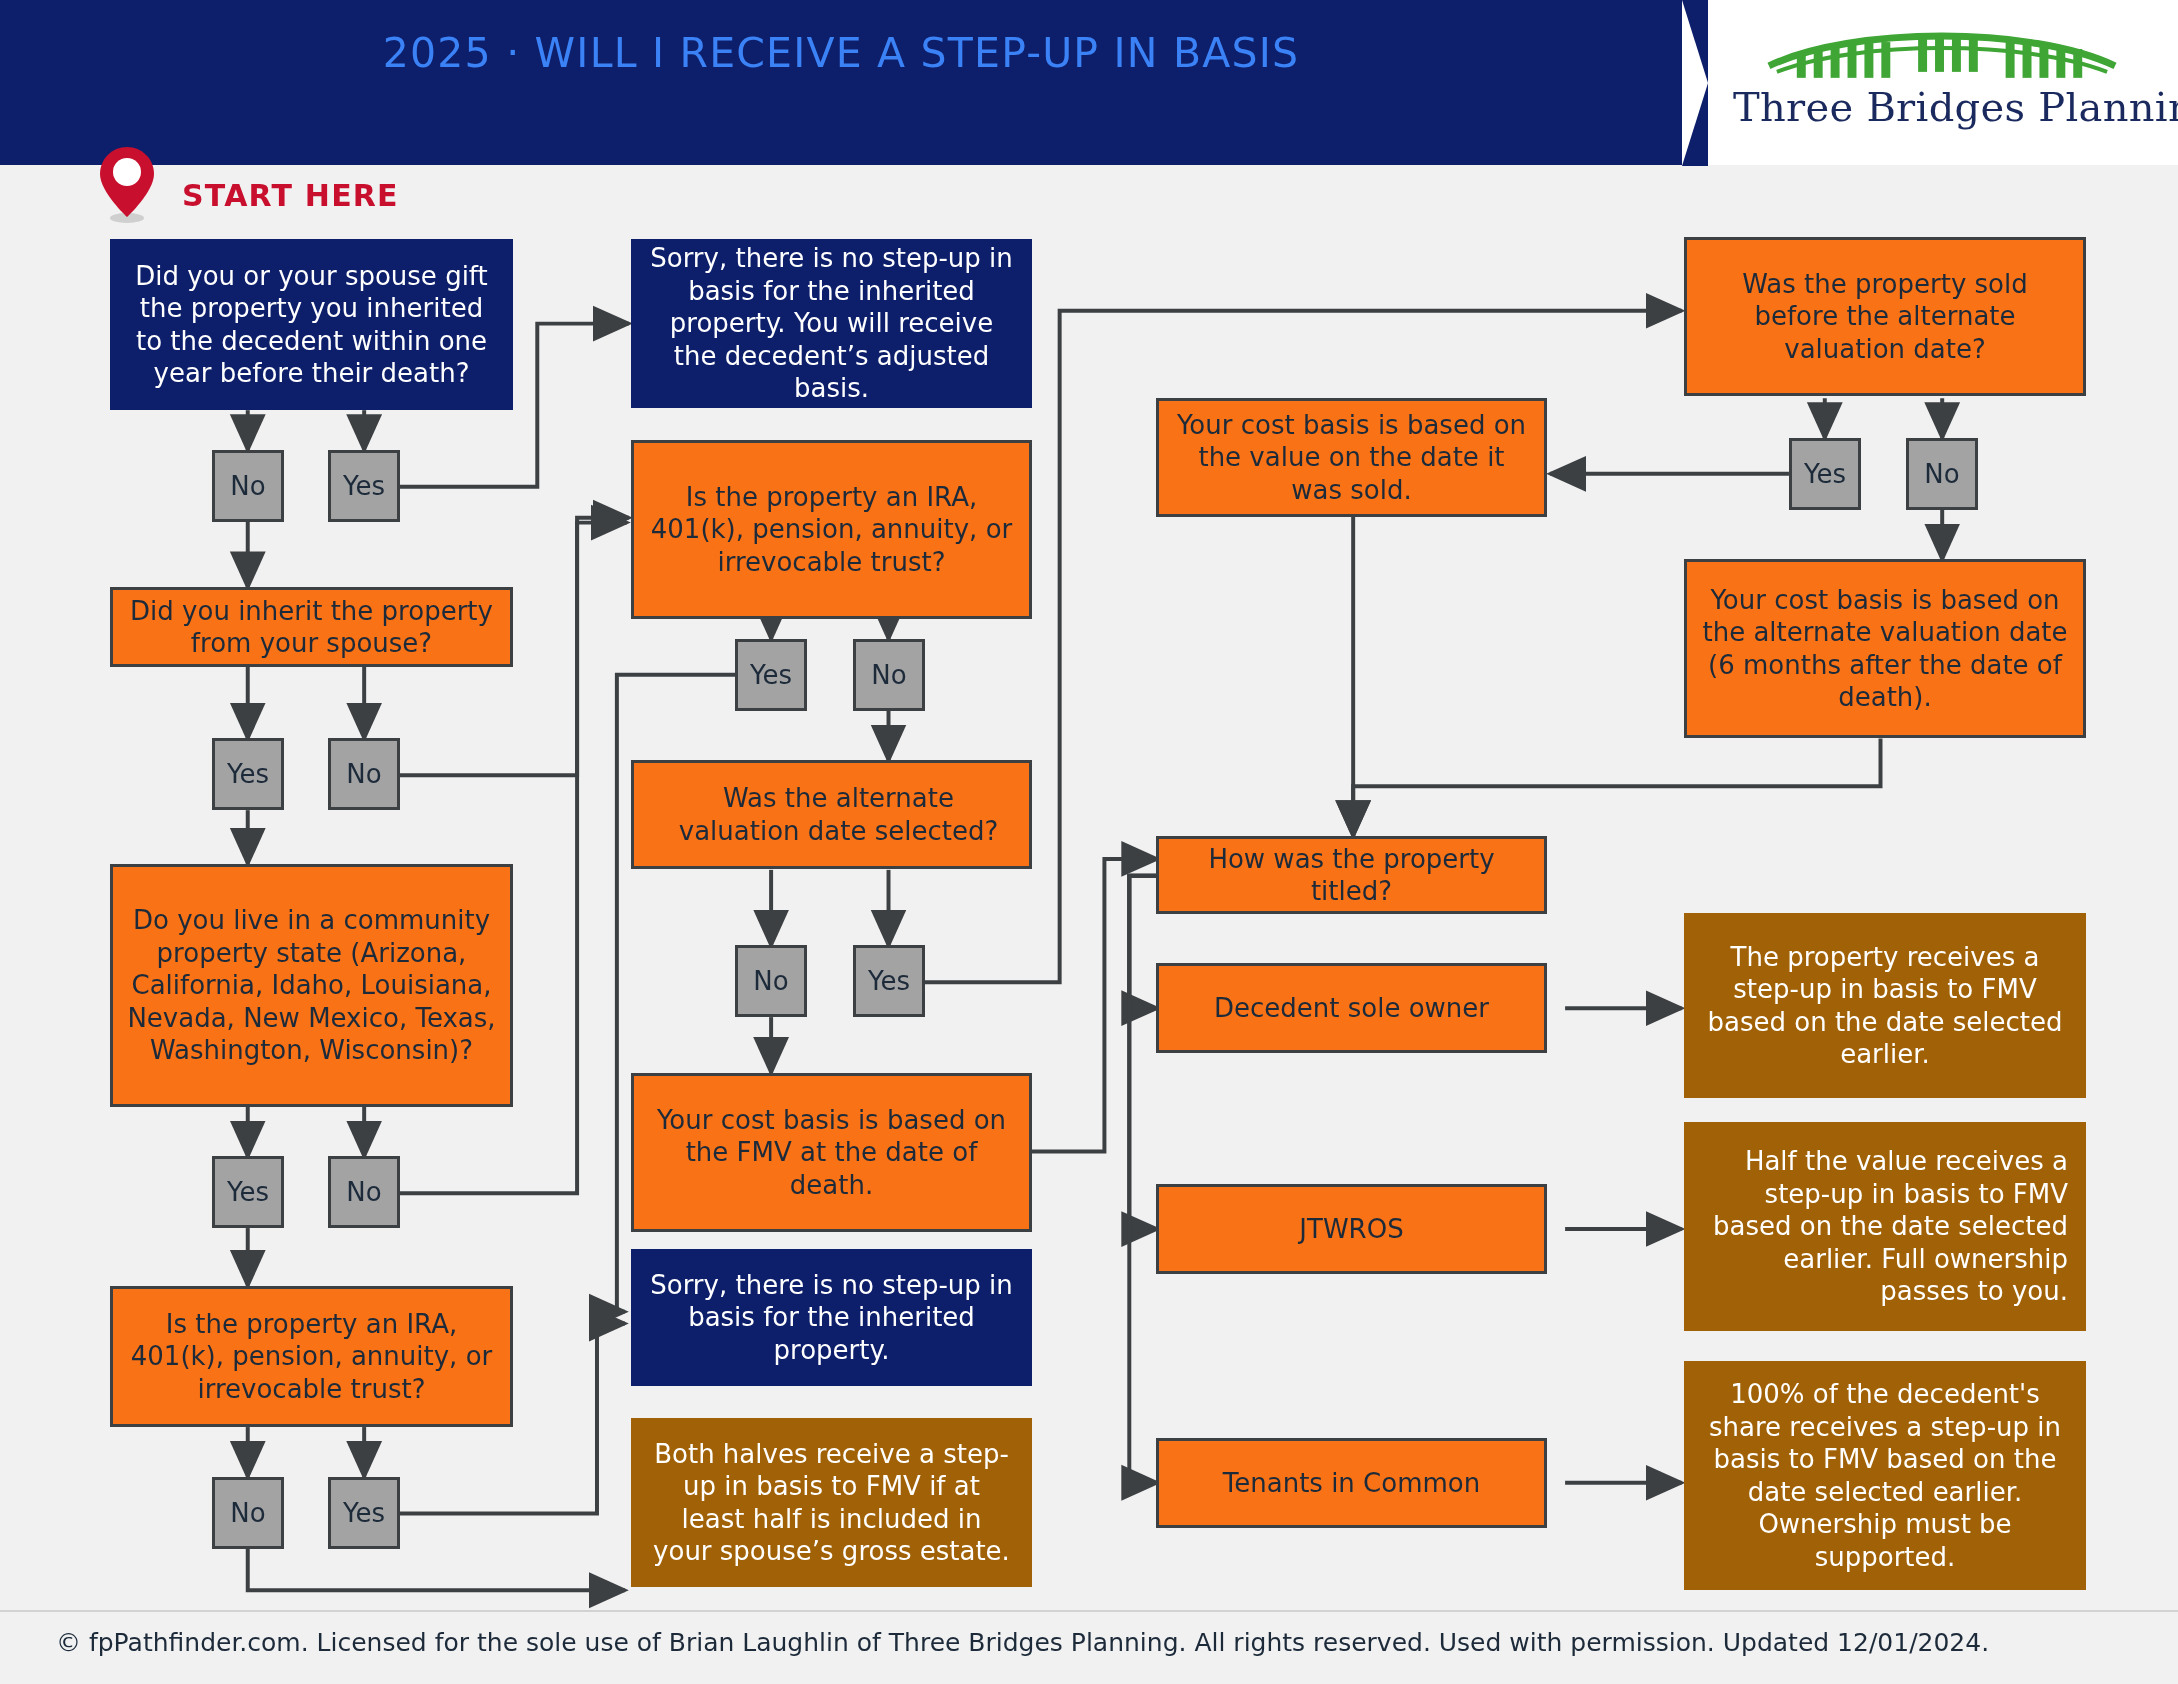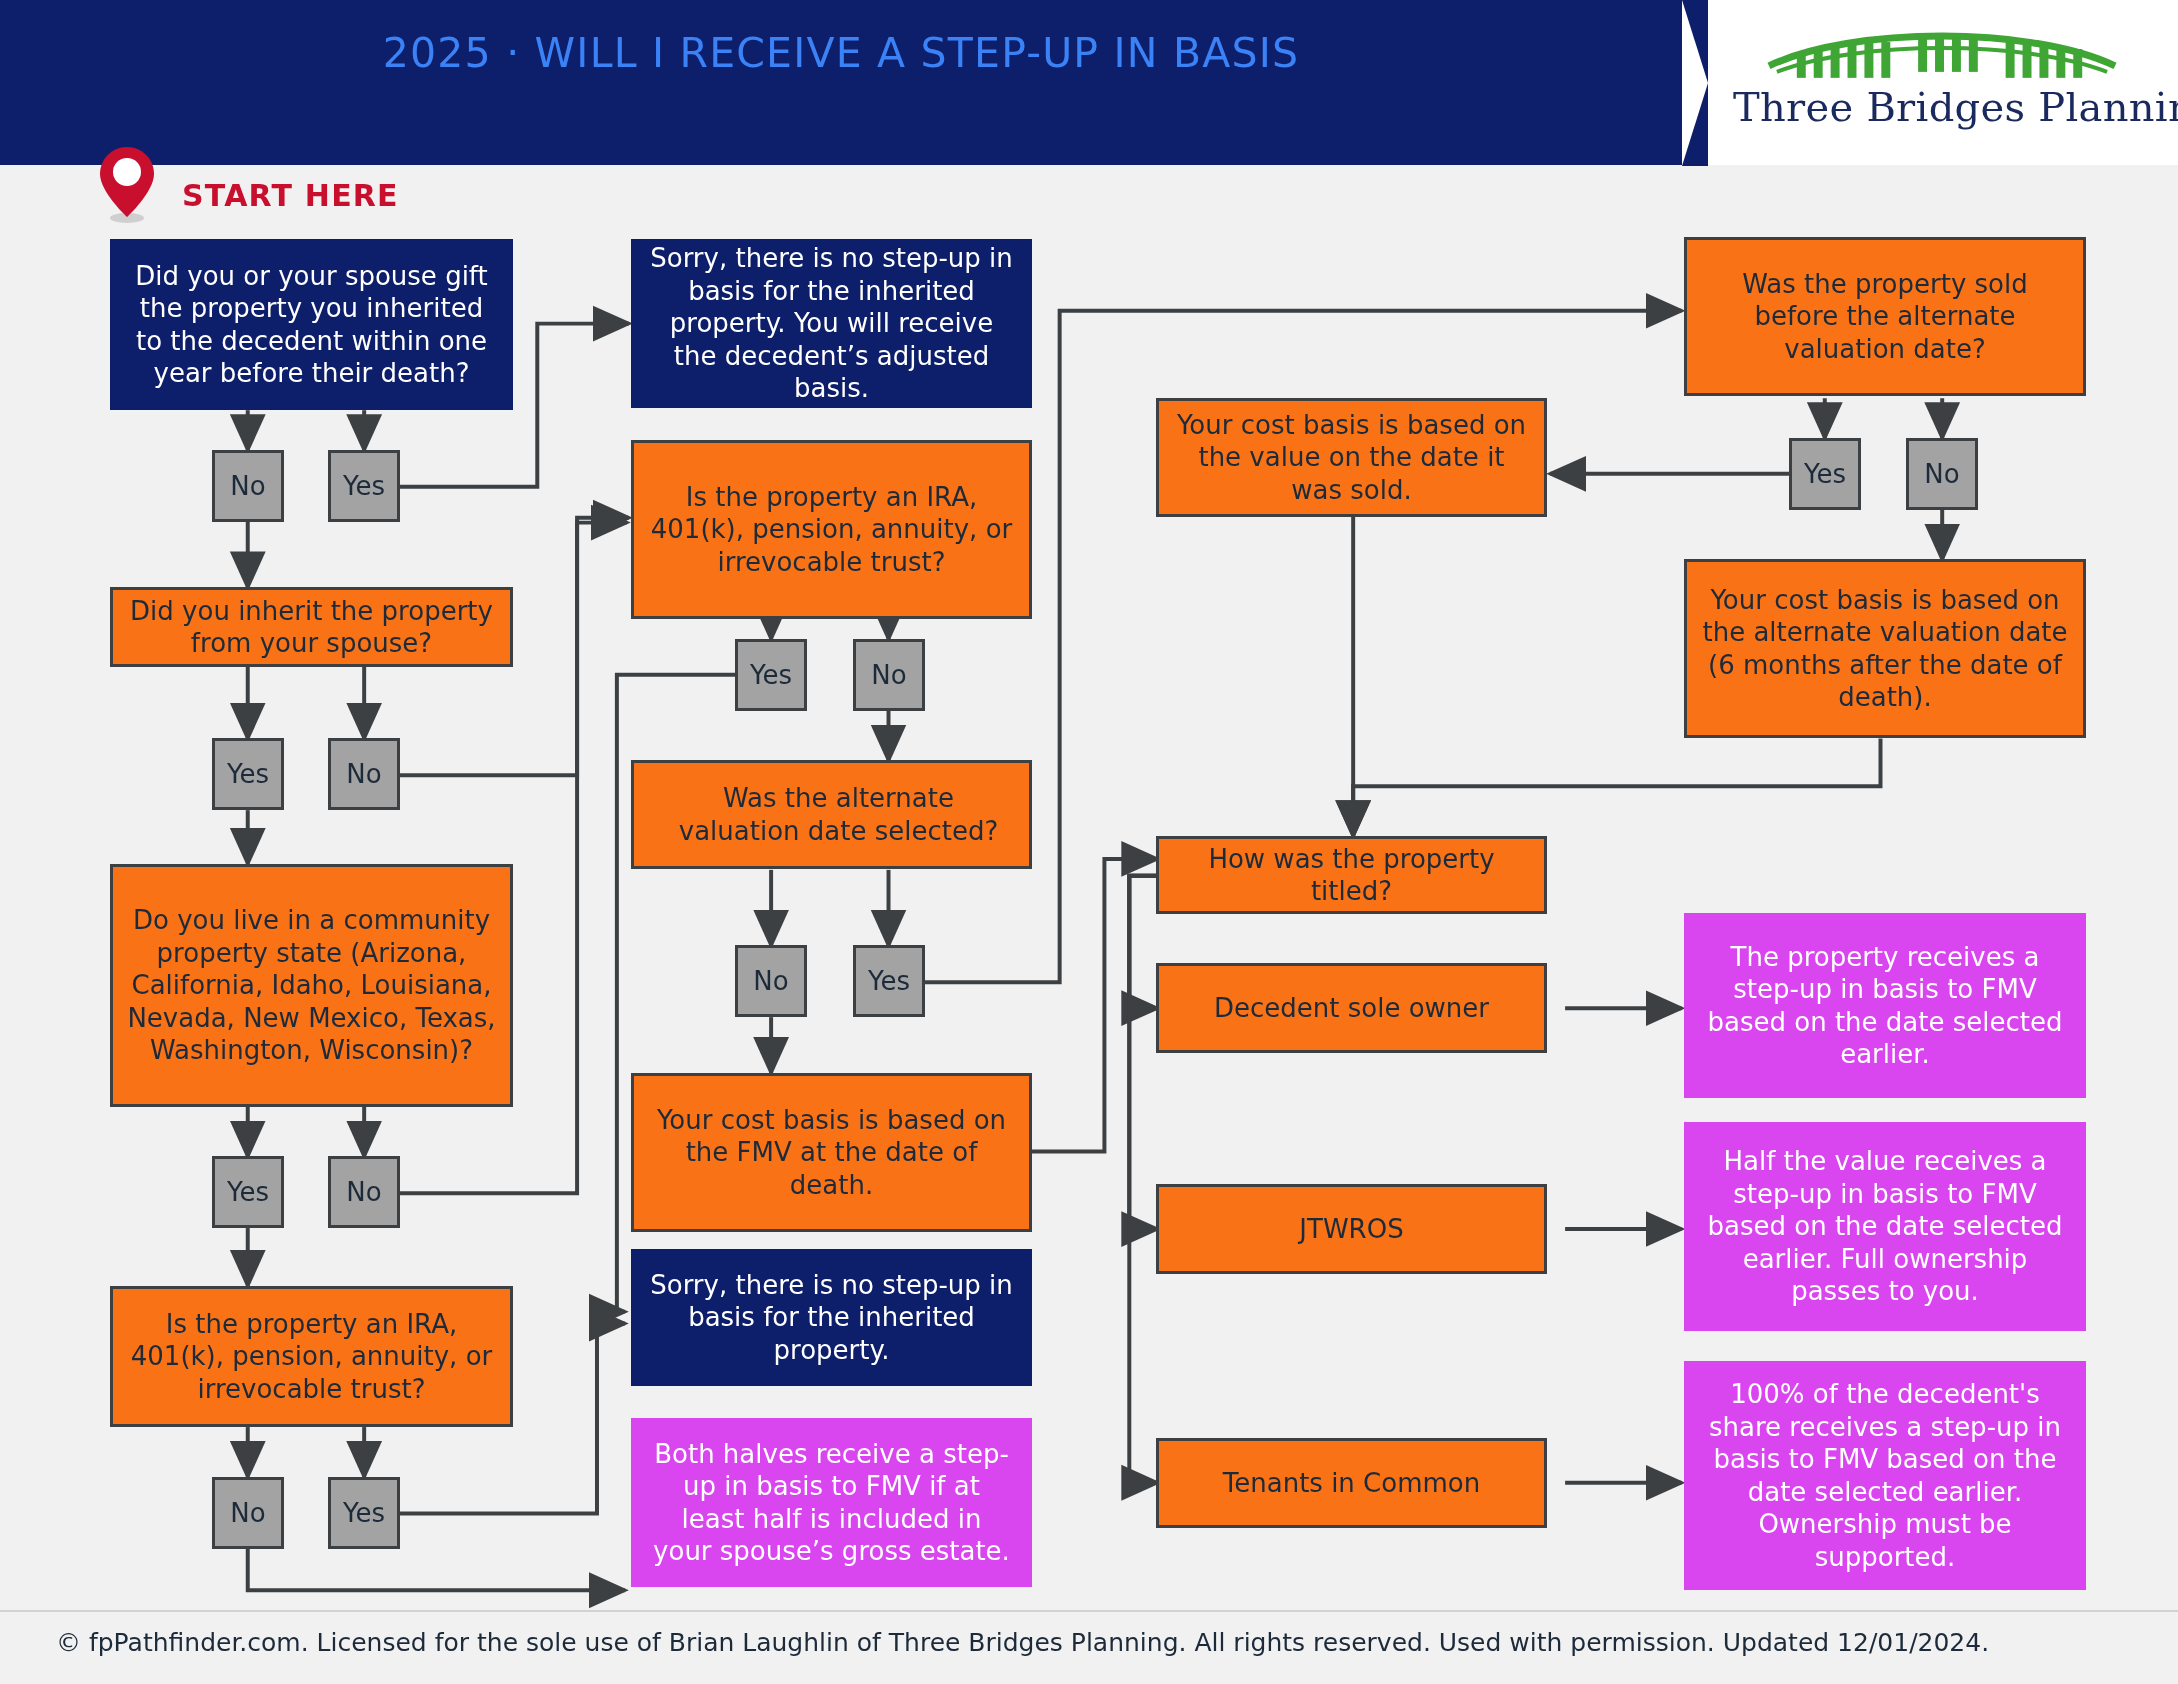--- a/index.html
+++ b/index.html
@@ -52,21 +52,21 @@
   .node{
     position:absolute;box-sizing:border-box;
     display:flex;align-items:center;justify-content:center;
     text-align:center;line-height:1.25;
   }
   .q{
     background:#f97316;border:3px solid #3d4043;color:#1c2a3a;
     font-size:26px;padding:6px 14px;
   }
   .blue{background:#0d1f6b;color:#ffffff;font-size:26px;padding:8px 18px;border:0;}
-  .green{background:#d946ef;color:#ffffff;font-size:26px;padding:8px 18px;border:0;}
+  .green{background:#a16207;color:#ffffff;font-size:26px;padding:8px 18px;border:0;}
   .yn{
     background:#a3a3a3;border:3px solid #3d4043;color:#1c2a3a;
     font-size:26px;width:72px;height:72px;
   }
   
   #footer-rule{position:absolute;left:0;top:1610px;width:2178px;height:2px;background:#d2d2d2;}
   #footer{
     position:absolute;left:56px;top:1628px;
     font-size:25px;color:#1c2a3a;
   }
@@ -238,19 +238,19 @@
 
 <div class="node q" style="left:1684px;top:237px;width:402px;height:159px;">Was the property sold before the alternate valuation date?</div>
 
 <div class="node yn" style="left:1789px;top:438px;">Yes</div>
 <div class="node yn" style="left:1906px;top:438px;">No</div>
 
 <div class="node q" style="left:1684px;top:559px;width:402px;height:179px;">Your cost basis is based on the alternate valuation date (6 months after the date of death).</div>
 
 <div class="node green" style="left:1684px;top:913px;width:402px;height:185px;">The property receives a step-up in basis to FMV based on the date selected earlier.</div>
 
-<div class="node green" style="left:1684px;top:1122px;width:402px;height:209px;">Half the value receives a step-up in basis to FMV based on the date selected earlier. Full ownership passes to you.</div>
+<div class="node green" style="left:1684px;top:1122px;width:402px;height:209px;text-align:right;">Half the value receives a step-up in basis to FMV based on the date selected earlier. Full ownership passes to you.</div>
 
 <div class="node green" style="left:1684px;top:1361px;width:402px;height:229px;">100% of the decedent's share receives a step-up in basis to FMV based on the date selected earlier. Ownership must be supported.</div>
 
 <div id="footer-rule"></div>
 <div id="footer">© fpPathfinder.com. Licensed for the sole use of Brian Laughlin of Three Bridges Planning. All rights reserved. Used with permission. Updated 12/01/2024.</div>
 
 
 </body></html>

